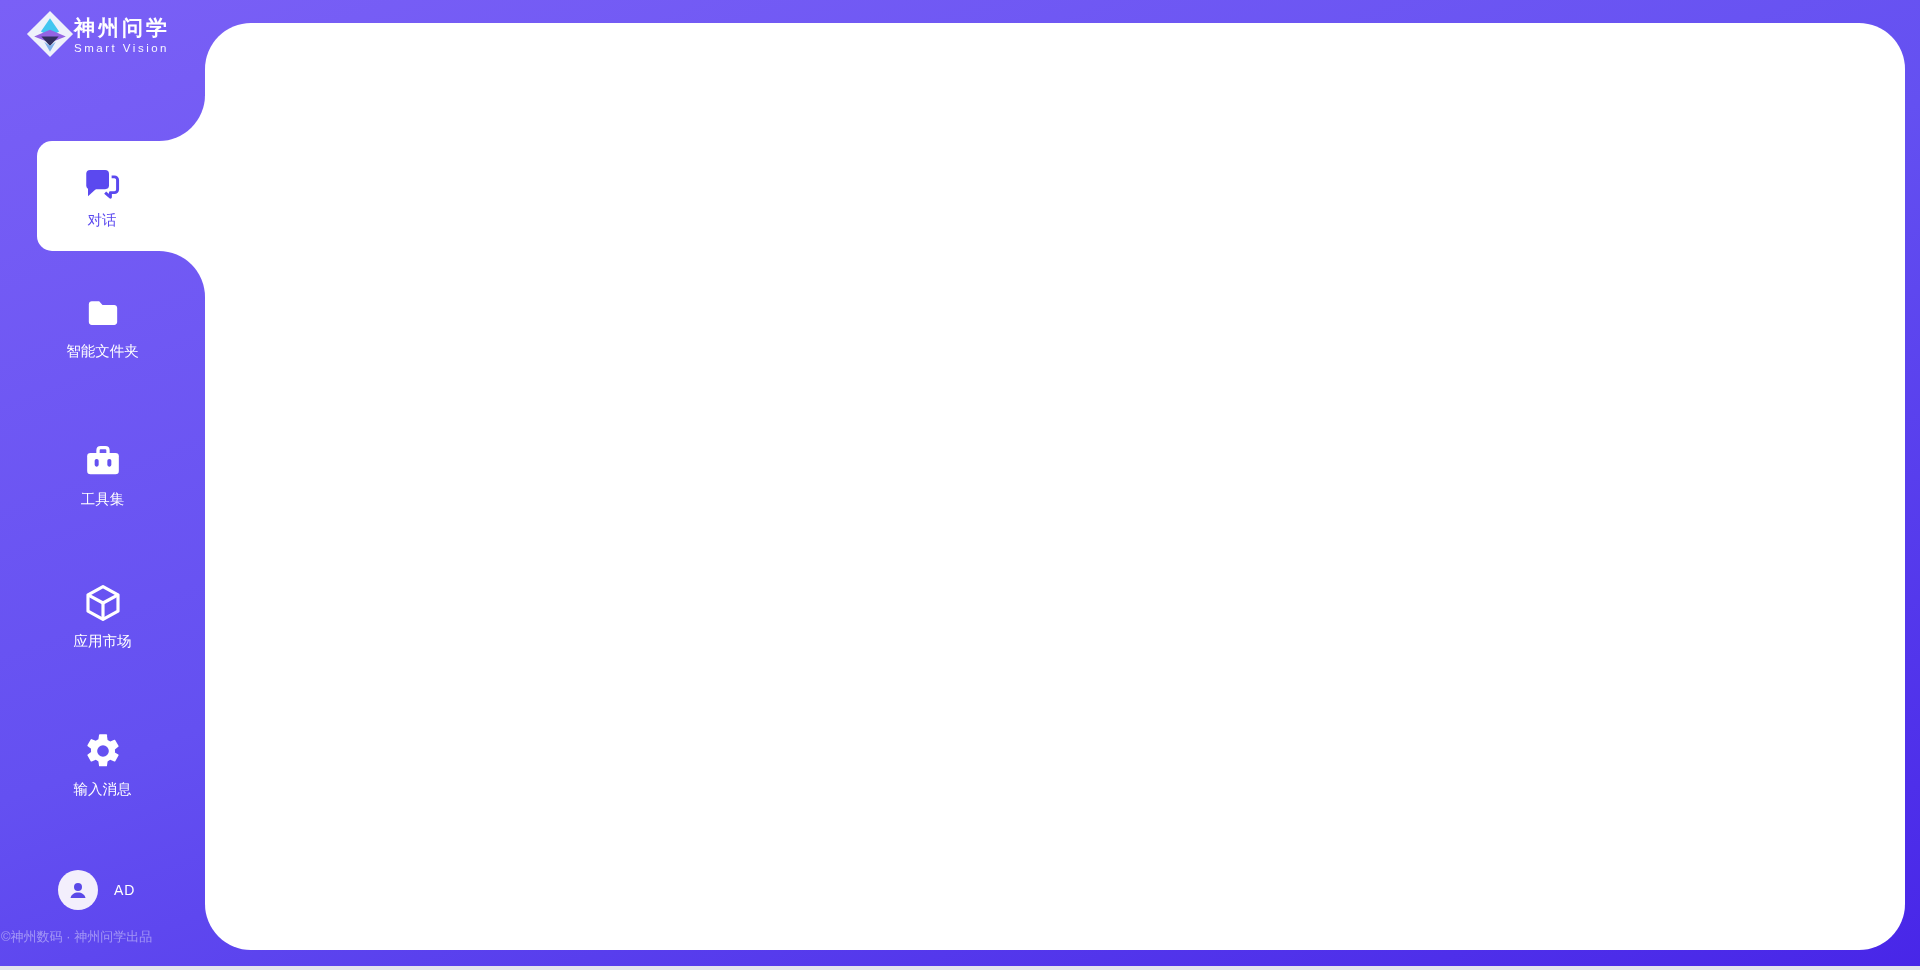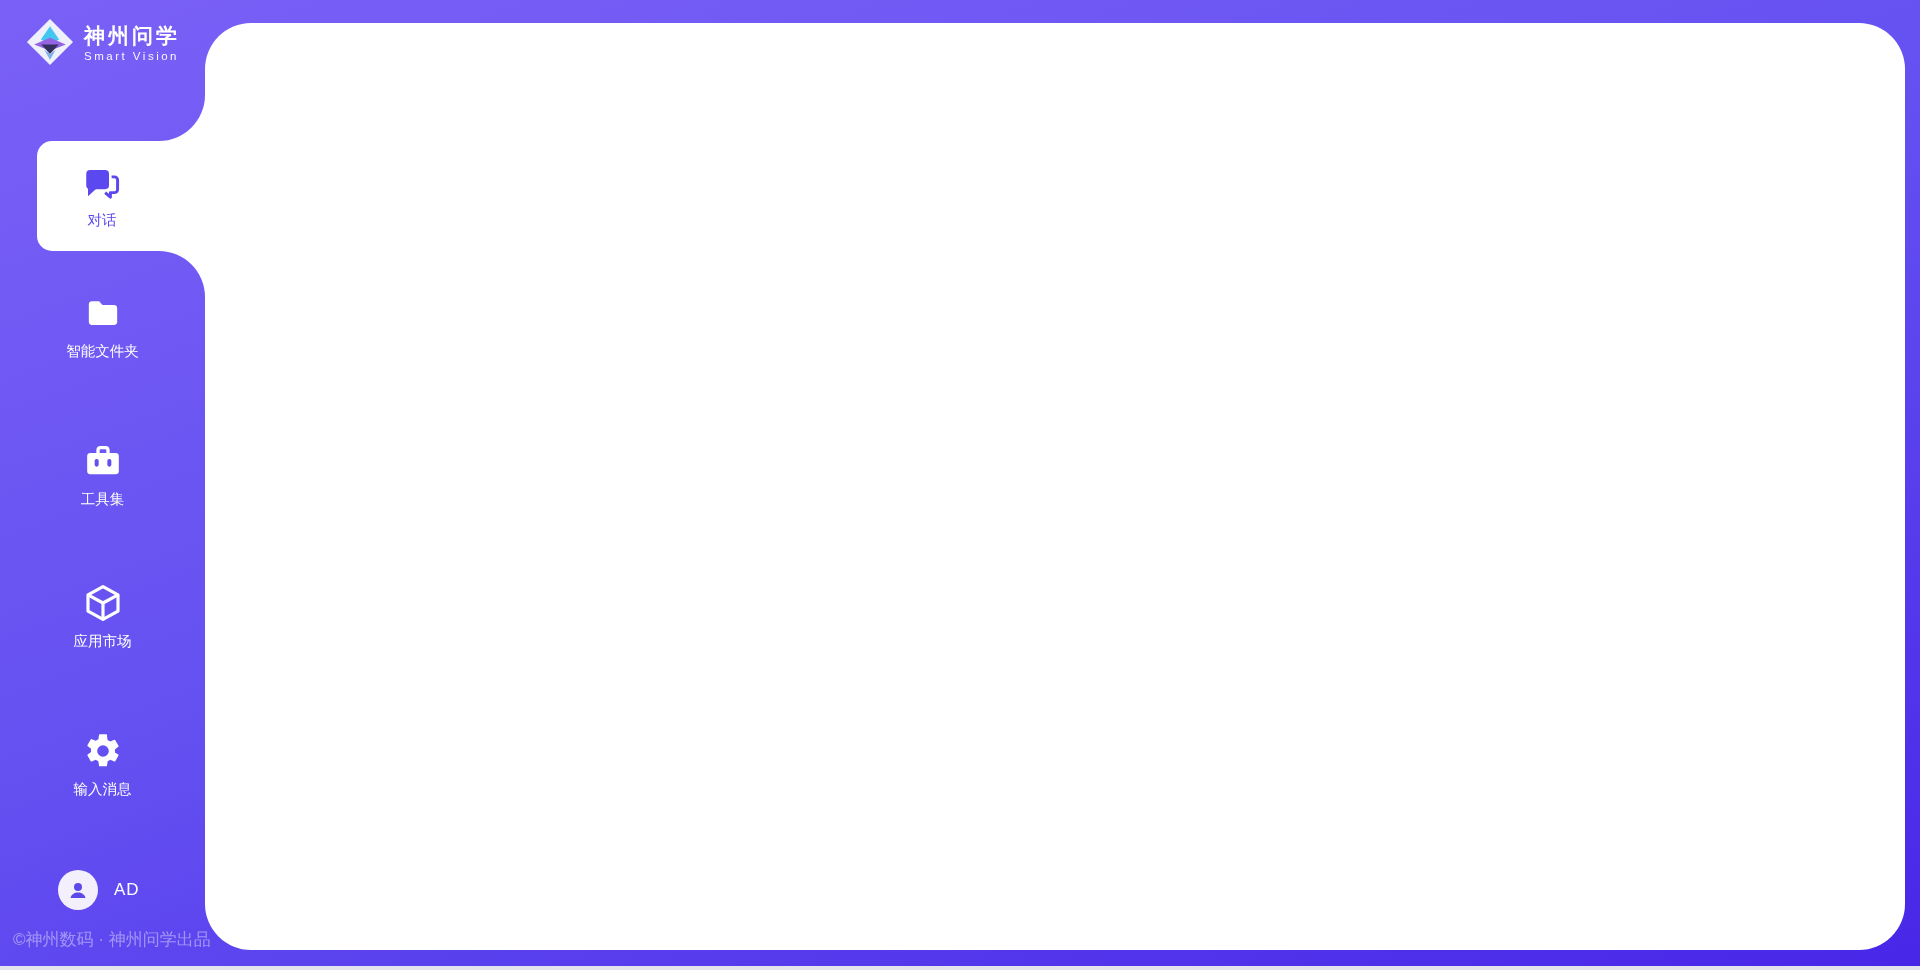--- a/index.html
+++ b/index.html
@@ -18,21 +18,21 @@
   .backing-b { left:160px; top:250px; width:46px; height:47px; }
 
   
   .cover { position:absolute; left:0; width:205px; z-index:3;
            background:linear-gradient(160deg,#7a60f6 0%,#6450f1 48%,#4826e8 100%);
            background-attachment:fixed; }
   .cover-top    { top:0;     height:141px; border-bottom-right-radius:46px; }
   .cover-bottom { top:251px; height:719px; border-top-right-radius:46px; }
 
   
-  .logo { position:absolute; left:26px; top:18px; display:flex; align-items:center; gap:10px; z-index:5; }
+  .logo { position:absolute; left:26px; top:10px; display:flex; align-items:center; z-index:5; }
   .logo svg { width:48px; height:48px; }
   .brand-name { color:#fff; font-size:21px; font-weight:700; letter-spacing:3px; }
   .brand-sub  { color:rgba(255,255,255,.95); font-size:11.5px; letter-spacing:2.5px; margin-top:0; }
 
   .tab-active { position:absolute; left:37px; top:141px; width:169px; height:110px;
                 background:#fff; border-radius:15px 0 0 15px; z-index:4; cursor:pointer; }
   .tab-inner { position:absolute; left:0; top:0; width:130px; height:110px;
                display:flex; flex-direction:column; align-items:center; justify-content:center; gap:7px; }
   .tab-inner svg { width:42px; height:42px; color:#5b49ef; }
   .tab-label { color:#5b49ef; font-size:14.5px; }
@@ -41,23 +41,23 @@
               display:flex; flex-direction:column; align-items:center; justify-content:center;
               gap:9px; cursor:pointer; }
   .nav-item svg { width:40px; height:40px; color:#fff; }
   .nav-label { color:#fff; font-size:14.5px; }
   .ni-2 { top:276px; } .ni-3 { top:424px; } .ni-4 { top:566px; } .ni-5 { top:714px; }
 
   .user { position:absolute; left:58px; top:870px; display:flex; align-items:center; gap:16px; z-index:5; cursor:pointer; }
   .avatar { width:40px; height:40px; border-radius:50%; background:#f3effc;
             display:flex; align-items:center; justify-content:center; }
   .avatar svg { width:24px; height:24px; color:#5b49e8; }
-  .user-name { color:#fff; font-size:17px; letter-spacing:1px; }
-  .copyright { position:absolute; left:13px; top:928px; color:rgba(255,255,255,.42);
-               font-size:17px; z-index:5; white-space:nowrap; }
+  .user-name { color:#fff; font-size:14px; letter-spacing:1px; }
+  .copyright { position:absolute; left:1px; top:928px; color:rgba(255,255,255,.42);
+               font-size:13px; z-index:5; white-space:nowrap; }
 
   .bottom-line { position:absolute; left:0; bottom:0; width:100%; height:4px; background:#e3e3ee; z-index:6; }
 
   
   .hero { position:absolute; left:367px; top:139px; width:944px; height:92px;
           display:flex; align-items:center; gap:26px; }
   .hero svg { width:92px; height:92px; }
   .hero-title { font-size:30px; font-weight:700; color:#0d0d16; letter-spacing:.5px; }
 
   .cards { position:absolute; left:368px; top:255px; display:grid;

